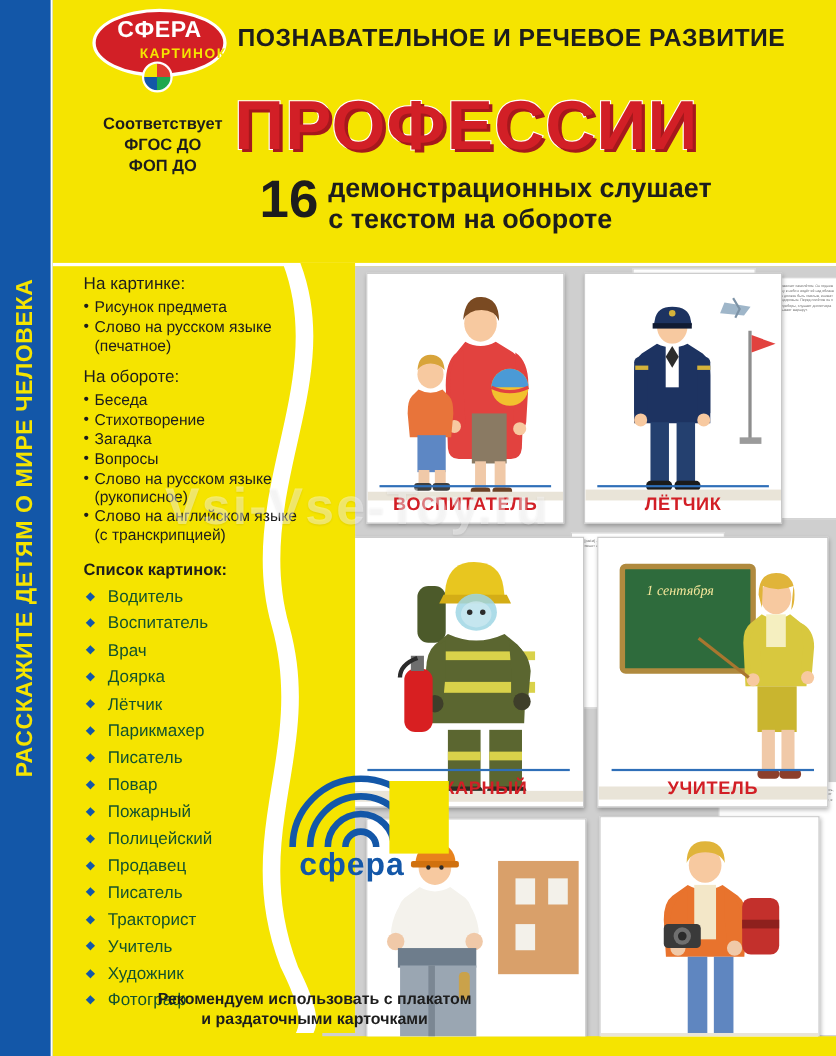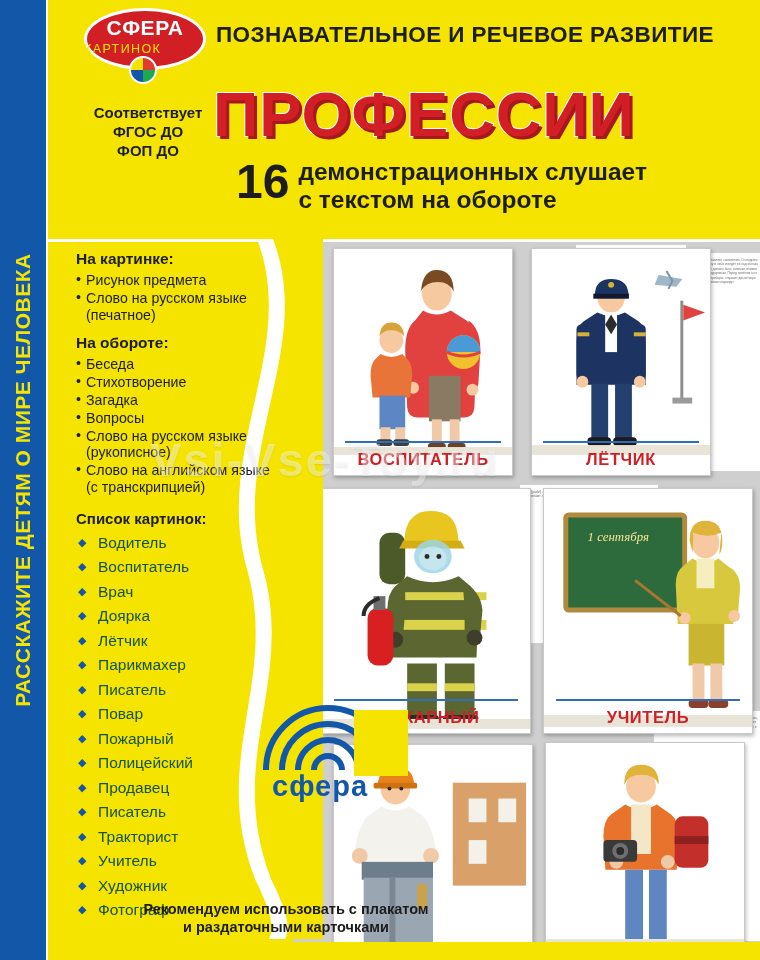--- a/index.html
+++ b/index.html
@@ -60,22 +60,22 @@
     border: 3px solid #ffffff;
   }
   .logo-badge .sfera {
     position: absolute; left: 0; top: 8px;
     width: 122px; text-align: center;
     color: #ffffff; font-weight: bold; font-size: 21px;
     letter-spacing: 0.5px;
   }
   .logo-badge .kartinok {
     position: absolute; left: 0; top: 34px;
-    width: 122px; text-align: left;
-    color: #f5e400; font-weight: normal; font-size: 12.5px;
+    width: 122px; text-align: right;
+    color: #f5e400; font-weight: bold; font-size: 12.5px;
     letter-spacing: 1.4px;
   }
   .logo-badge .wheel {
     position: absolute; left: 45px; top: 48px;
     width: 28px; height: 28px; border-radius: 50%;
     background: conic-gradient(#e03c31 0 25%, #1fa84f 25% 50%, #1357a8 50% 75%, #f5e400 75% 100%);
     border: 2px solid #ffffff;
   }
   .fgos {
     position: absolute;
@@ -123,21 +123,21 @@
     width: 120px; height: 700px;
   }
   
   .info-col {
     position: absolute;
     left: 28px; top: 250px;
     width: 200px;
     color: #1d1d1d;
   }
   .info-h {
-    font-size: 15.5px; font-weight: bold;
+    font-size: 15.5px; font-weight: normal;
     margin-bottom: 4px;
   }
   .info-h.sp { margin-top: 11px; }
   .info-col ul { list-style: none; }
   .info-col li {
     font-size: 14.2px; line-height: 16.8px;
     margin-bottom: 1px;
     padding-left: 10px; position: relative;
   }
   .info-col li:before {

